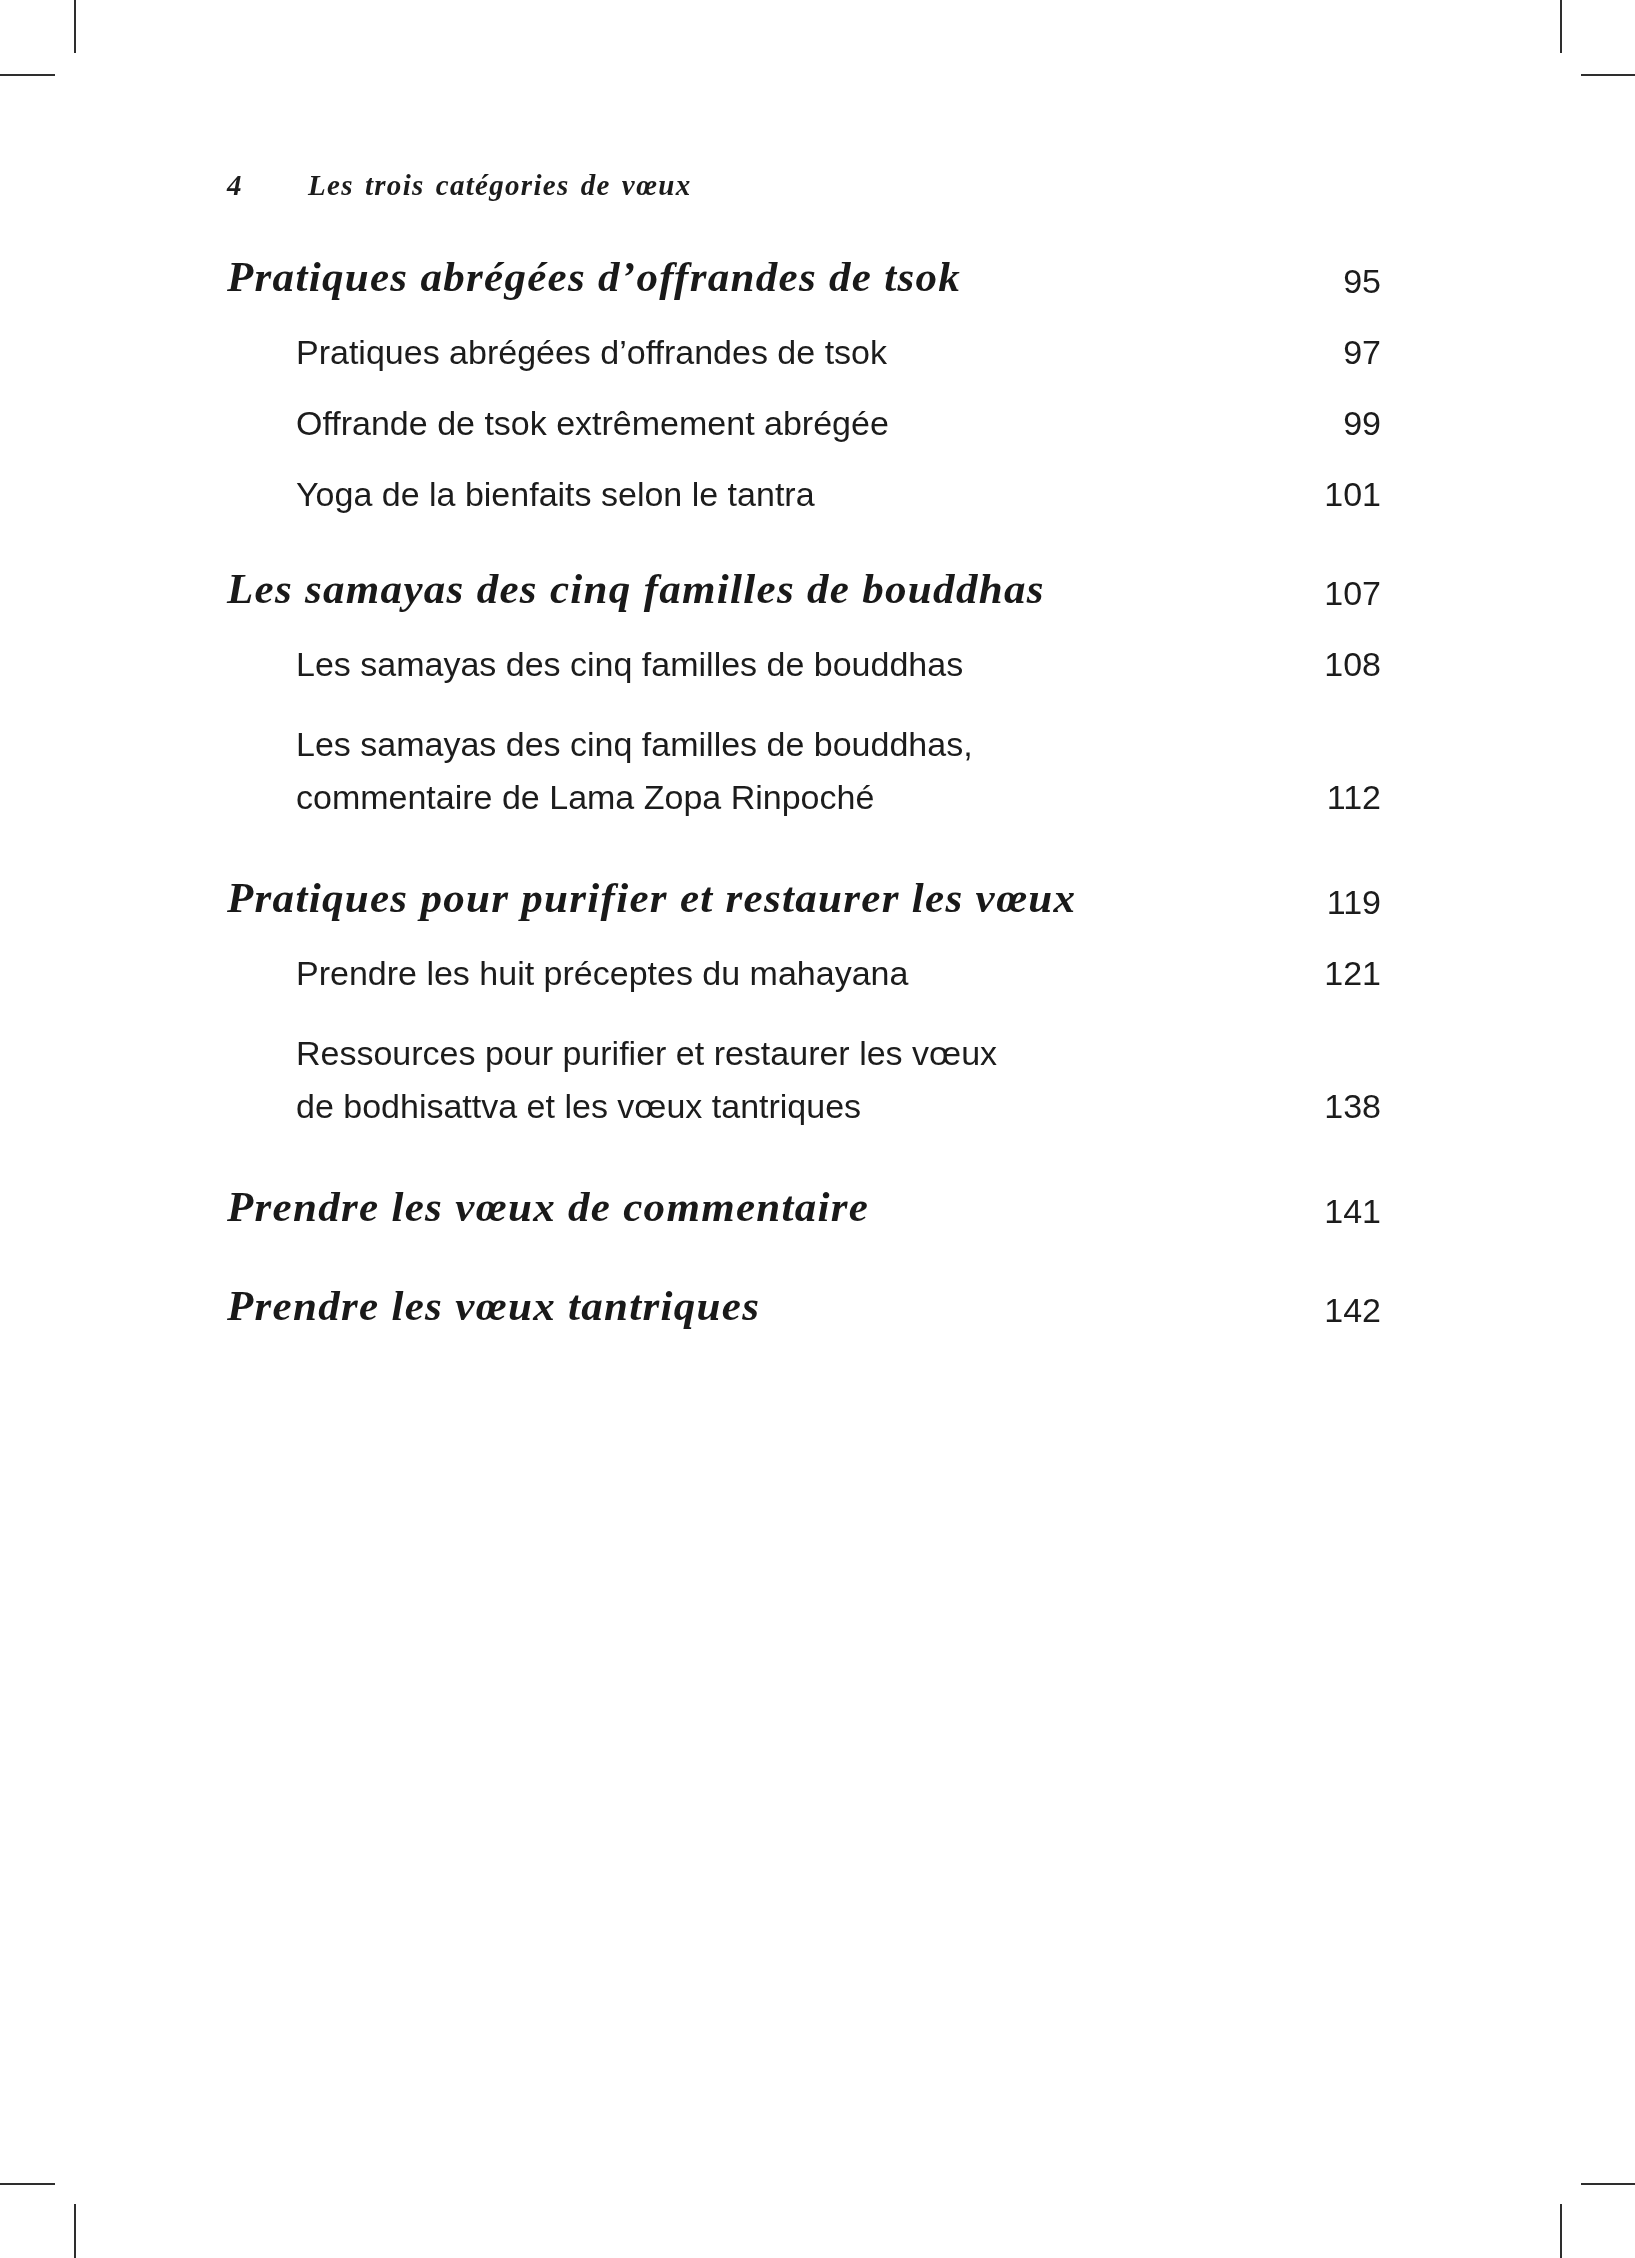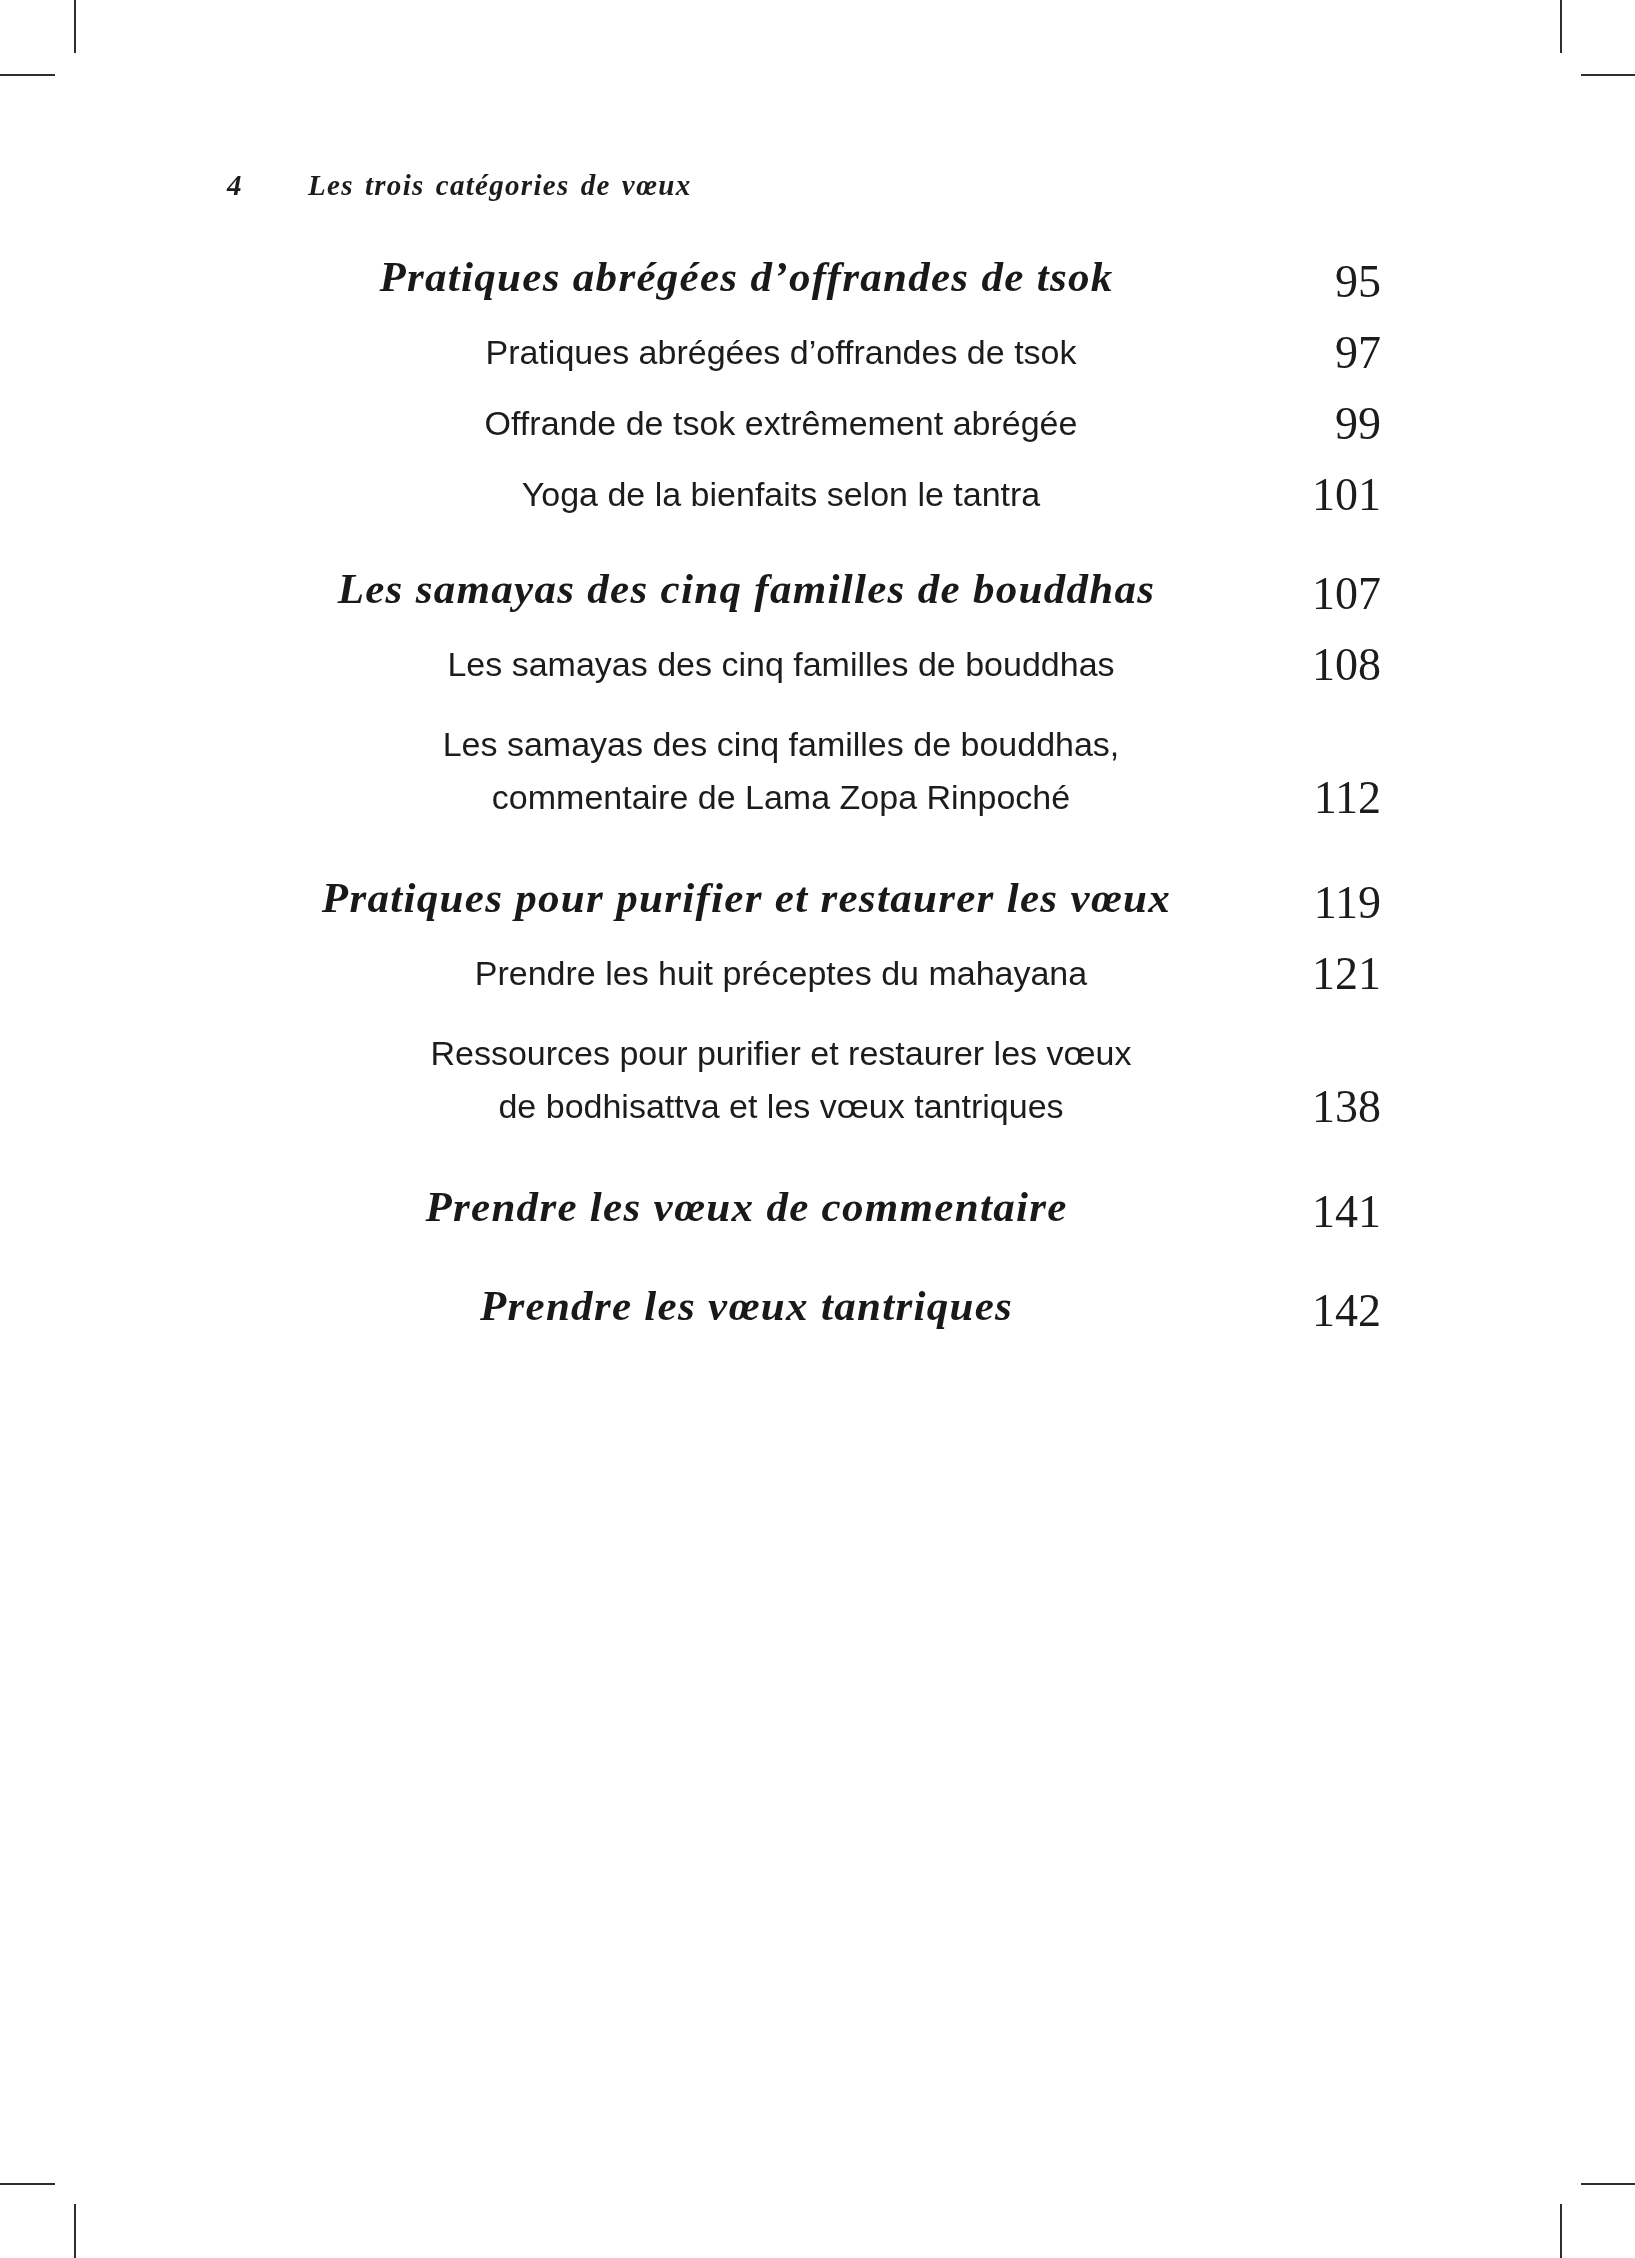--- a/index.html
+++ b/index.html
@@ -54,27 +54,26 @@
   }
   .folio {
     flex: 0 0 81px;
   }
 
   
   .toc-row {
     display: flex;
     align-items: flex-end;
   }
-  .toc-title { flex: 1 1 auto; text-align: center; }
+  .toc-title { flex: 1 1 auto; }
   .toc-page {
     flex: 0 0 115px;
     text-align: right;
-    font-size: 46px;
+    font-size: 34px;
     line-height: 41px;
-    font-family: Liberation Serif, serif;
   }
 
   .toc-row.level1 { margin-top: 48px; }
   .toc-row.level1 .toc-line {
     font-family: "Liberation Serif", serif;
     font-style: italic;
     font-weight: 600;
     font-size: 43px;
     line-height: 51px;
     letter-spacing: 1.3px;

